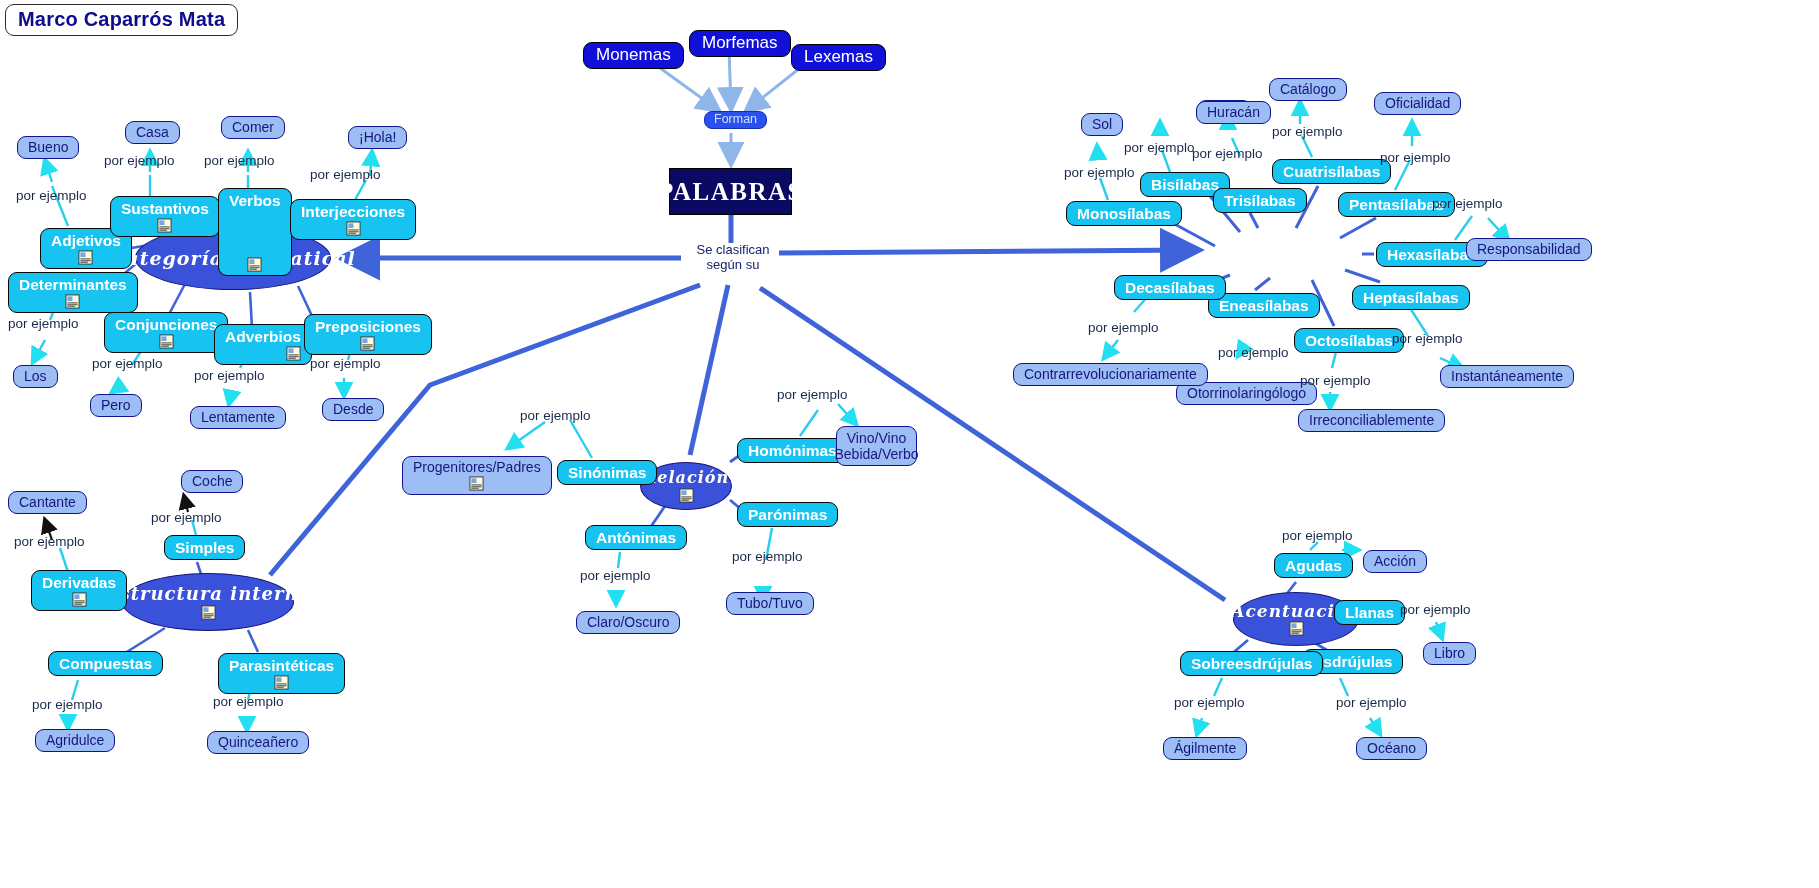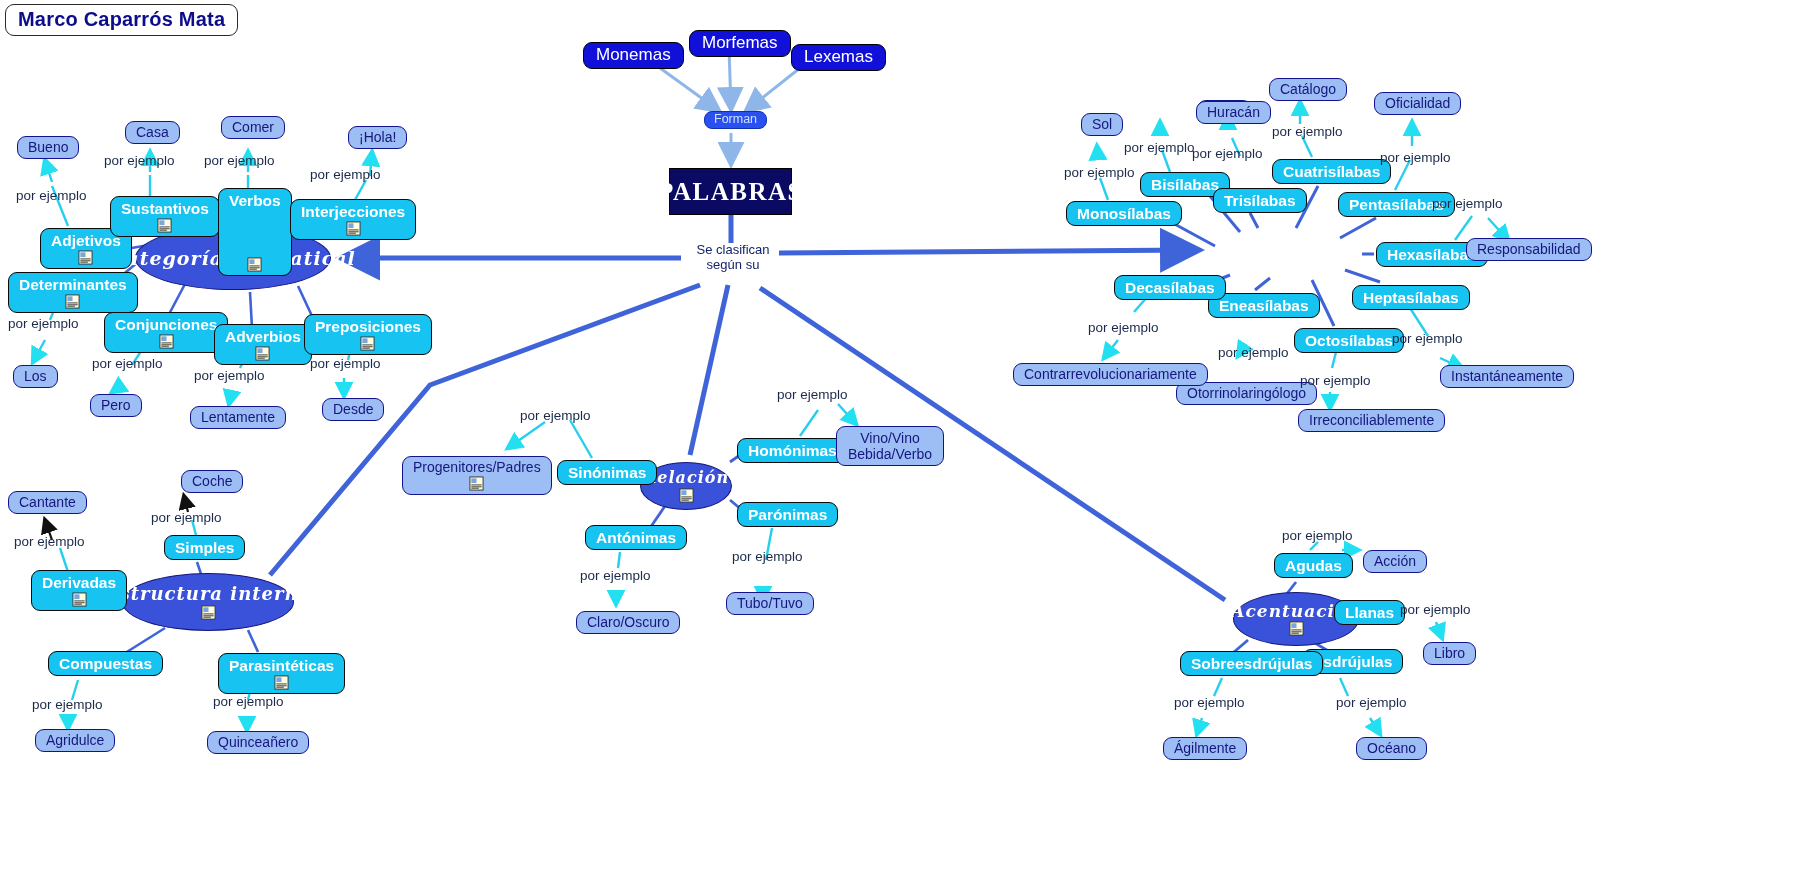--- a/index.html
+++ b/index.html
@@ -281,21 +281,21 @@
   <div class="node cyan" style="left:104px;top:312px;">
     <span>Conjunciones</span>
     <svg class="badge" viewBox="0 0 16 16">
         <rect x="1" y="1" width="14" height="14" fill="#fffde0" stroke="#333"></rect>
         <rect x="2.5" y="2.5" width="5.5" height="5" fill="#7aa6e0"></rect>
         <g stroke="#333" stroke-width="1">
           <path d="M2.5 9.5h11M2.5 11.5h11M2.5 13h8"></path>
         </g>
       </svg>
   </div>
-  <div class="node cyan" style="left:214px;top:324px;">
+  <div class="node cyan" style="left:214px;top:324px;align-items:flex-end;">
     <span>Adverbios</span>
     <svg class="badge" viewBox="0 0 16 16">
         <rect x="1" y="1" width="14" height="14" fill="#fffde0" stroke="#333"></rect>
         <rect x="2.5" y="2.5" width="5.5" height="5" fill="#7aa6e0"></rect>
         <g stroke="#333" stroke-width="1">
           <path d="M2.5 9.5h11M2.5 11.5h11M2.5 13h8"></path>
         </g>
       </svg>
   </div>
   <div class="node cyan" style="left:304px;top:314px;">
@@ -424,21 +424,21 @@
   <div class="node ex" style="left:402px;top:456px;">
     <span>Progenitores/Padres</span>
     <svg class="badge" viewBox="0 0 16 16">
         <rect x="1" y="1" width="14" height="14" fill="#fffde0" stroke="#333"></rect>
         <rect x="2.5" y="2.5" width="5.5" height="5" fill="#7aa6e0"></rect>
         <g stroke="#333" stroke-width="1">
           <path d="M2.5 9.5h11M2.5 11.5h11M2.5 13h8"></path>
         </g>
       </svg>
   </div>
-  <div class="node ex two-line" style="left:836px;top:426px;width:108px;">
+  <div class="node ex two-line" style="left:836px;top:426px;width:81px;">
     <span>Vino/Vino</span>
     <span>Bebida/Verbo</span>
   </div>
   <div class="node ex" style="left:576px;top:611px;">Claro/Oscuro</div>
   <div class="node ex" style="left:726px;top:592px;">Tubo/Tuvo</div>
 
   <div class="lbl" style="left:520px;top:408px;">por ejemplo</div>
   <div class="lbl" style="left:777px;top:387px;">por ejemplo</div>
   <div class="lbl" style="left:580px;top:568px;">por ejemplo</div>
   <div class="lbl" style="left:732px;top:549px;">por ejemplo</div>

